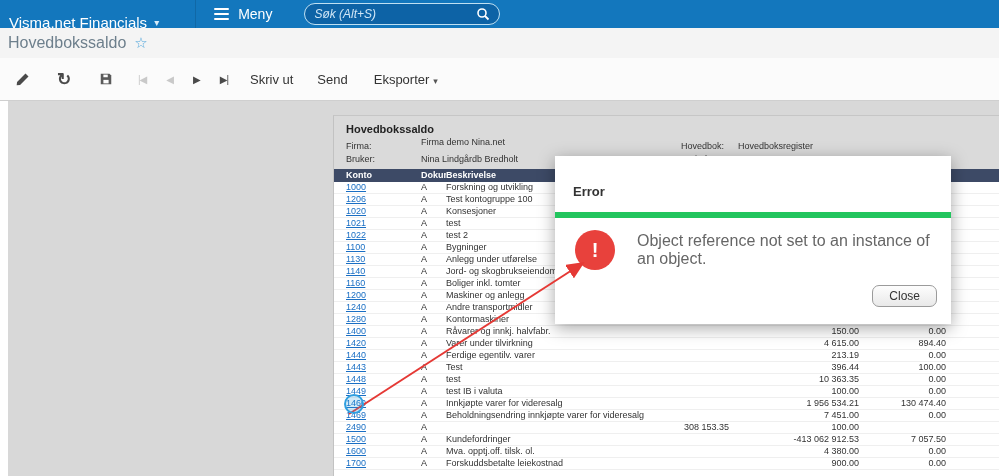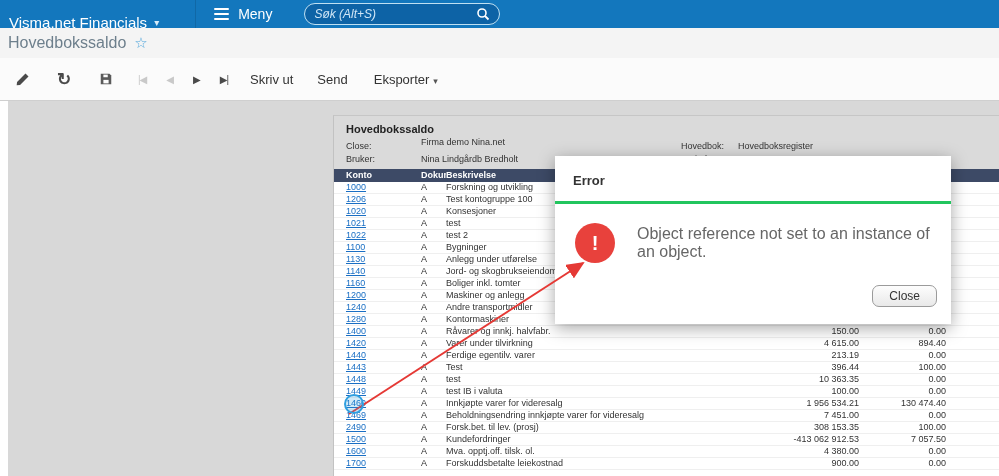--- a/index.html
+++ b/index.html
@@ -52,21 +52,21 @@
   .t-body { flex:1; background:#fff; overflow:hidden; }
   .t-row { height:12px; background:#fff; border-bottom:1px solid #efefef; }
   .t-cell { font-size:9px; line-height:11px; color:#333; white-space:nowrap; overflow:hidden; }
   .t-header .t-cell { line-height:13px; color:#fff; }
   .c0 { padding-left:12px; }
   .c3, .c4 { text-align:right; padding-right:2px; }
   .acct { color:#1a6fc4; text-decoration:underline; cursor:pointer; }
 
   
   .dialog { position:absolute; left:555px; top:156px; width:396px; height:168px; background:#fff; box-shadow:0 4px 16px rgba(0,0,0,0.35); z-index:10; display:flex; flex-direction:column; }
-  .dialog-header { padding:15px 18px 12px 18px; border-bottom:3px solid #22c55e; }
+  .dialog-header { padding:26px 18px 12px 18px; border-bottom:6px solid #22c55e; }
   .dialog-title { font-size:13px; font-weight:bold; color:#333; }
   .dialog-body { flex:1; display:flex; align-items:center; gap:22px; padding:0 20px; }
   .error-circle { flex:0 0 auto; width:40px; height:40px; border-radius:50%; background:#e8413c; color:#fff; font-size:20px; font-weight:bold; display:flex; align-items:center; justify-content:center; }
   .dialog-msg { font-size:16px; color:#666; }
   .dialog-footer { position:relative; height:42px; flex:0 0 auto; }
   .close-btn { position:absolute; right:14px; top:3px; padding:3px 16px; font-size:12px; color:#333; background:linear-gradient(#fdfdfd,#e9e9e9); border:1px solid #9b9b9b; border-radius:7px; cursor:pointer; font-family:"Liberation Sans", sans-serif; }
 
   
   .annotations { position:absolute; left:0; top:0; width:999px; height:476px; z-index:20; pointer-events:none; }
 </style>
@@ -126,21 +126,21 @@
     <span>Eksporter</span><span class="tb-caret">▾</span>
   </span>
 </div>
 
 <div class="content">
   <div class="left-gutter"></div>
 
   <div class="panel">
     <div class="panel-header">
       <span class="panel-title">Hovedbokssaldo</span>
-      <span class="info-lbl p-firma-l">Close:</span>
+      <span class="info-lbl p-firma-l">Firma:</span>
       <span class="info-val p-firma-v">Firma demo Nina.net</span>
       <span class="info-lbl p-bruker-l">Bruker:</span>
       <span class="info-val p-bruker-v">Nina Lindgårdb Bredholt</span>
       <span class="info-lbl p-hb-l">Hovedbok:</span>
       <span class="info-val p-hb-v">Hovedboksregister</span>
       <span class="info-lbl p-per-l">Periode:</span>
       <span class="info-val p-per-v">04-2021</span>
     </div>
     <div class="t-grid t-header">
         <div class="t-cell c0">Konto</div>
@@ -307,21 +307,20 @@
           <div class="t-cell c0"><span class="acct">1469</span></div>
           <div class="t-cell c1">A</div>
           <div class="t-cell c2">Beholdningsendring innkjøpte varer for videresalg</div>
           <div class="t-cell c3">7 451.00</div>
           <div class="t-cell c4">0.00</div>
           <div class="t-cell c5"></div>
         </div>
         <div class="t-grid t-row">
           <div class="t-cell c0"><span class="acct">2490</span></div>
           <div class="t-cell c1">A</div>
-          <div class="t-cell c2">Forsk.bet. til lev. (prosj)</div>
           <div class="t-cell c3">308 153.35</div>
           <div class="t-cell c4">100.00</div>
           <div class="t-cell c5"></div>
         </div>
         <div class="t-grid t-row">
           <div class="t-cell c0"><span class="acct">1500</span></div>
           <div class="t-cell c1">A</div>
           <div class="t-cell c2">Kundefordringer</div>
           <div class="t-cell c3">-413 062 912.53</div>
           <div class="t-cell c4">7 057.50</div>

